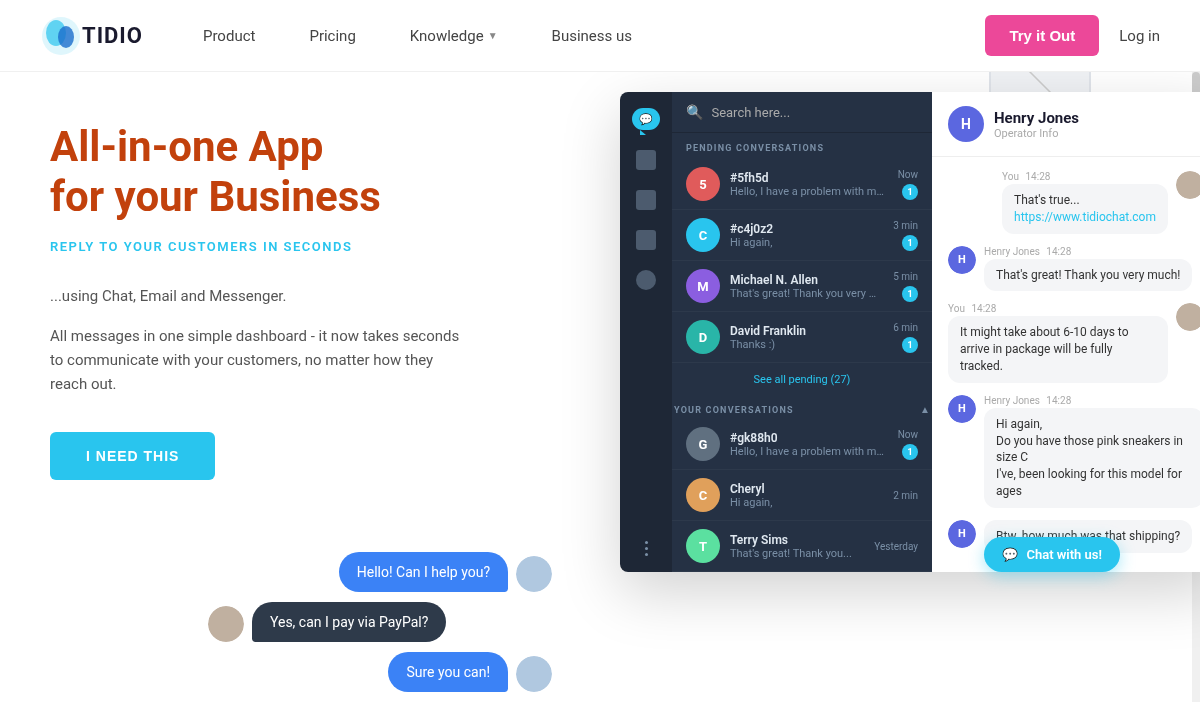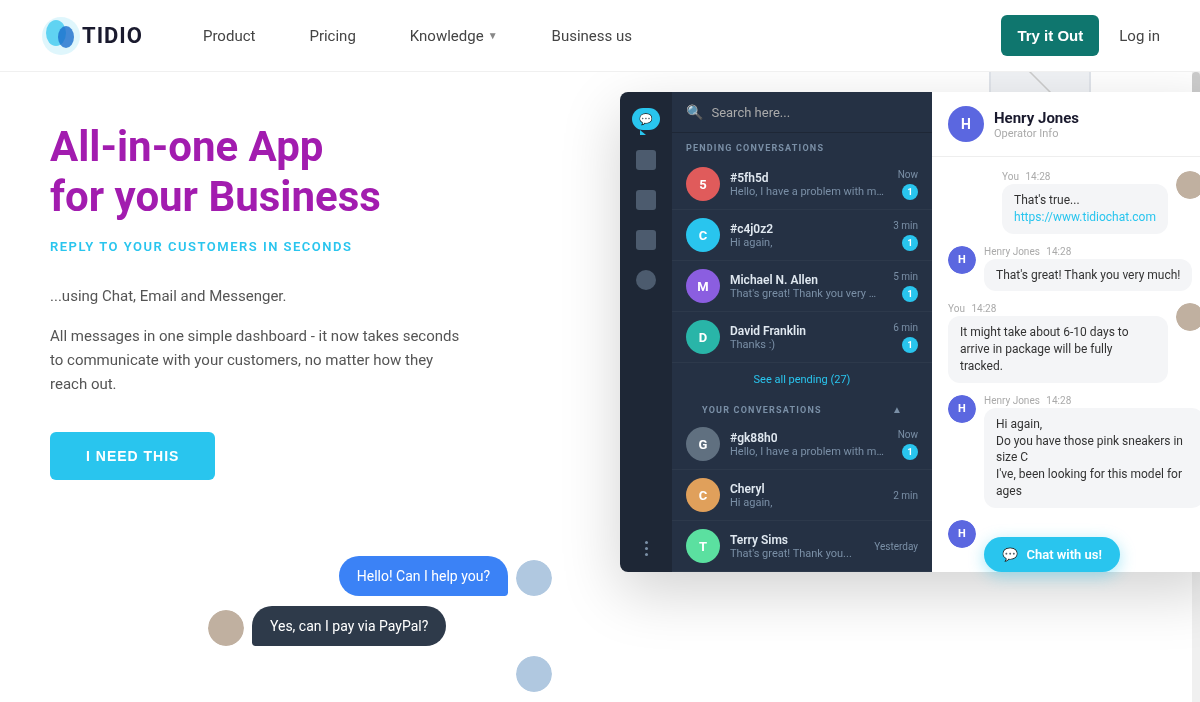--- a/index.html
+++ b/index.html
@@ -11,33 +11,33 @@
       border-bottom: 1px solid #f0f0f0; background: #fff; position: relative; z-index: 10;
     }
     .logo-area { display: flex; align-items: center; gap: 0; margin-right: 60px; }
     .logo-icon { width: 42px; height: 42px; }
     .logo-text { font-size: 22px; font-weight: 700; color: #1a1a2e; letter-spacing: 1px; }
     .nav-links { display: flex; align-items: center; gap: 54px; flex: 1; }
     .nav-link { font-size: 15px; color: #444; text-decoration: none; cursor: pointer; display: flex; align-items: center; gap: 4px; }
     .chevron-down { font-size: 10px; color: #888; }
     .nav-actions { display: flex; align-items: center; gap: 20px; }
     .try-btn {
-      background: #0f766e; color: #fff; border: none; padding: 12px 16px;
+      background: #ec4899; color: #fff; border: none; padding: 12px 24px;
       border-radius: 6px; font-size: 15px; font-weight: 600; cursor: pointer;
     }
     .login-link { font-size: 15px; color: #444; cursor: pointer; }
 
     
     .main { display: flex; height: calc(702px - 72px); position: relative; overflow: hidden; }
 
     
     .hero-left {
       width: 620px; padding: 50px 0 40px 50px; flex-shrink: 0; z-index: 2; background: #fff;
     }
-    .hero-title { font-size: 42px; font-weight: 700; color: #a21caf; line-height: 1.2; margin-bottom: 16px; }
+    .hero-title { font-size: 42px; font-weight: 700; color: #c2410c; line-height: 1.2; margin-bottom: 16px; }
     .hero-subtitle { font-size: 13px; font-weight: 600; color: #29c5ee; letter-spacing: 1.5px; text-transform: uppercase; margin-bottom: 30px; }
     .hero-desc { font-size: 15px; color: #555; line-height: 1.6; margin-bottom: 16px; max-width: 420px; }
     .hero-desc2 { font-size: 15px; color: #555; line-height: 1.6; margin-bottom: 36px; max-width: 420px; }
     .cta-btn {
       background: #29c5ee; color: #fff; border: none; padding: 16px 36px;
       border-radius: 6px; font-size: 14px; font-weight: 700; letter-spacing: 1px; cursor: pointer; text-transform: uppercase;
     }
 
     
     .chat-preview {
@@ -107,21 +107,21 @@
     .conv-meta { display: flex; flex-direction: column; align-items: flex-end; gap: 4px; }
     .conv-time { font-size: 10px; color: #7a8fa6; }
     .conv-badge {
       width: 16px; height: 16px; border-radius: 50%; background: #29c5ee;
       font-size: 9px; color: #fff; display: flex; align-items: center; justify-content: center; font-weight: 700;
     }
     .see-all-pending {
       text-align: center; font-size: 11px; color: #29c5ee; padding: 10px; cursor: pointer;
     }
     .conv-section-header {
-      display: flex; align-items: center; justify-content: space-between; padding: 8px 30px 4px;
+      display: flex; align-items: center; justify-content: space-between; padding: 8px 2px 4px;
     }
     .conv-section-chevron { color: #7a8fa6; font-size: 10px; }
 
     
     .chat-main {
       flex: 1; background: #fff; display: flex; flex-direction: column; overflow: hidden;
     }
     .chat-header {
       display: flex; align-items: center; padding: 14px 16px; border-bottom: 1px solid #eee;
       background: #fff;
@@ -371,20 +371,23 @@
             <div class="msg-bubble-wrap">
               <div class="msg-sender">Henry Jones <span class="msg-time">14:28</span></div>
               <div class="msg-text">Hi again,<br>Do you have those pink sneakers in size C<br>I've, been looking for this model for ages</div>
             </div>
           </div>
 
           <div class="msg-row">
             <div class="msg-avatar">
               <div style="width:100%;height:100%;border-radius:50%;background:#5b67e0;display:flex;align-items:center;justify-content:center;color:#fff;font-size:11px;font-weight:700;">H</div>
             </div>
+            <div class="msg-bubble-wrap">
+              <div class="msg-text">Btw. how much was that shipping?</div>
+            </div>
           </div>
         </div>
       </div>
     </div>
 
     <div class="chat-with-us">
       <span>💬</span>
       <span>Chat with us!</span>
     </div>
   </div>
@@ -396,20 +399,21 @@
         <div style="width:36px;height:36px;border-radius:50%;background:#b0c8e0;"></div>
       </div>
     </div>
     <div class="bubble-row left">
       <div class="avatar-sm">
         <div style="width:36px;height:36px;border-radius:50%;background:#c0b0a0;"></div>
       </div>
       <div class="bubble incoming">Yes, can I pay via PayPal?</div>
     </div>
     <div class="bubble-row right">
+      <div class="bubble outgoing">Sure you can!</div>
       <div class="avatar-sm">
         <div style="width:36px;height:36px;border-radius:50%;background:#b0c8e0;"></div>
       </div>
     </div>
   </div>
 
   <div class="deco-circle"></div>
 
   <div class="scrollbar-track">
     <div class="scrollbar-thumb"></div>

